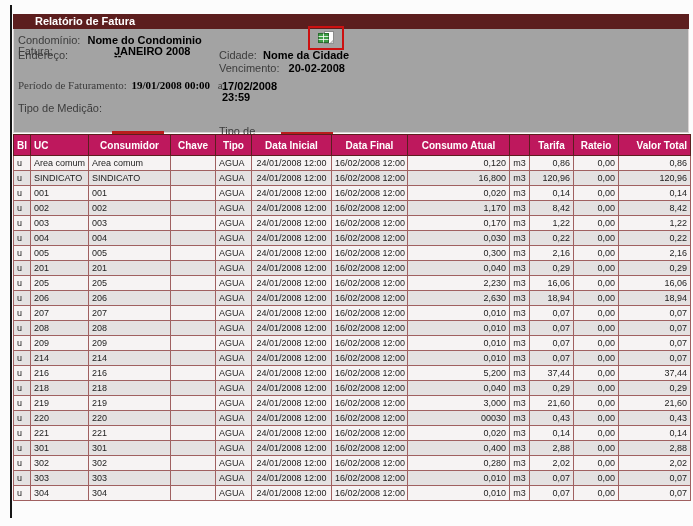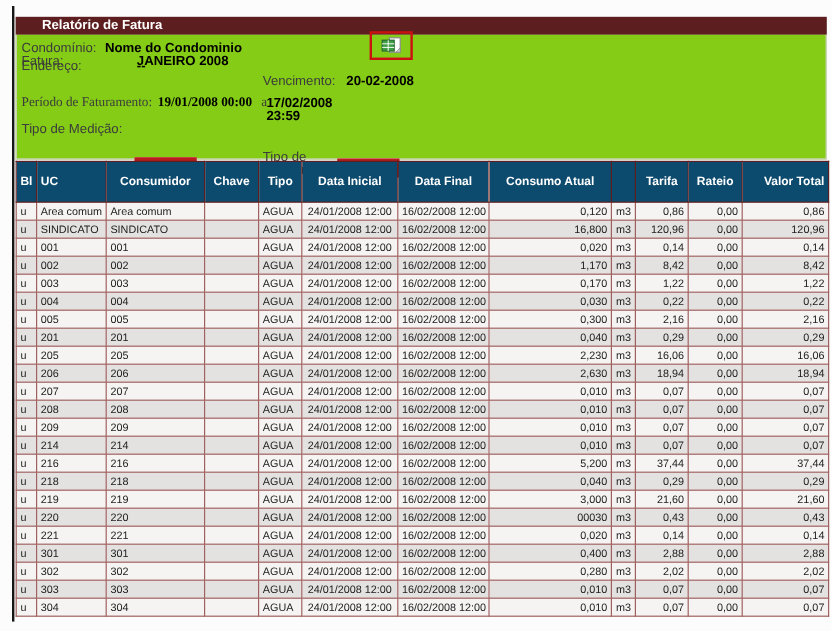--- a/index.html
+++ b/index.html
@@ -13,21 +13,21 @@
     position:absolute; left:10px; top:5px; width:2px; height:513px;
     background:#161616;
   }
   .titlebar {
     position:absolute; left:13px; top:14px; width:676px; height:15px;
     background:#5c1e1e; color:#fff; font-size:11px; font-weight:bold;
     line-height:15px; padding-left:22px; white-space:nowrap;
   }
   .info-panel {
     position:absolute; left:13px; top:29px; width:676px; height:104px;
-    background:#84cc16; border:1px solid #dad4d4; border-top:none;
+    background:#a3a3a3; border:1px solid #dad4d4; border-top:none;
   }
   .iline { position:absolute; font-size:11px; color:#3c3c3c; white-space:nowrap; }
   .iline b { color:#000; }
   .val-at { position:absolute; left:96px; }
   .two-line { line-height:11px; }
   .select {
     position:absolute; height:16px; background:#fff; border:7px solid #b91c1c;
     font-size:10px; color:#111; cursor:default;margin-top:32px;
   }
   .select .txt { display:block; padding:1px 16px 0 4px; line-height:13px; }
@@ -39,22 +39,22 @@
   .annot-box {
     position:absolute; left:308px; top:26px; width:36px; height:24px;
     border:2px solid #cc1111; background:transparent;
     display:flex; align-items:center; justify-content:center;
   }
   .report-table {
     position:absolute; left:13px; top:134px; width:677px;
     border-collapse:collapse; table-layout:fixed;
   }
   .report-table th {
-    background:#0c4a6e; color:#fff; font-size:10px; font-weight:bold;
-    height:34px; padding:0 3px; white-space:nowrap; overflow:hidden;
+    background:#be185d; color:#fff; font-size:10px; font-weight:bold;
+    height:21px; padding:0 3px; white-space:nowrap; overflow:hidden;
     border:1px solid #5c1e1e; text-align:center;
   }
   .report-table th:nth-child(1), .report-table th:nth-child(2) { text-align:left; }
   .report-table th:nth-child(12) { text-align:right; }
   .report-table td {
     font-size:9px; color:#1c1c1c; height:15px; padding:0 3px;
     border:1px solid #a06060; white-space:nowrap; overflow:hidden;
     text-align:left;
   }
   .report-table td:nth-child(6), .report-table td:nth-child(7),
@@ -78,20 +78,24 @@
     <div class="iline" style="left:4px; top:5px;">
       <span>Condomínio:</span>
       <b style="margin-left:4px;">Nome do Condominio</b>
     </div>
 
     <div class="iline" style="left:4px; top:20px;">
       <span>Endereço:</span>
       <b class="val-at">--</b>
     </div>
 
+    <div class="iline" style="left:205px; top:20px;">
+      <span>Cidade:</span>
+      <b style="margin-left:3px;">Nome da Cidade</b>
+    </div>
 
     <div class="iline" style="left:4px; top:16px;">
       <span>Fatura:</span>
       <b class="val-at">JANEIRO 2008</b>
     </div>
 
     <div class="iline" style="left:205px; top:33px;">
       <span>Vencimento:</span>
       <b style="margin-left:6px;">20-02-2008</b>
     </div>

